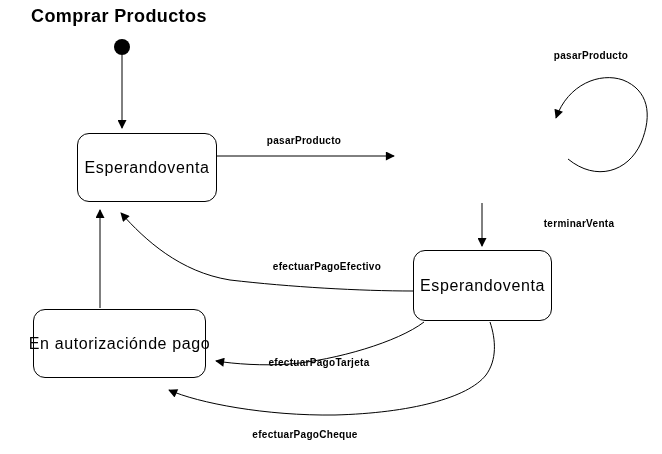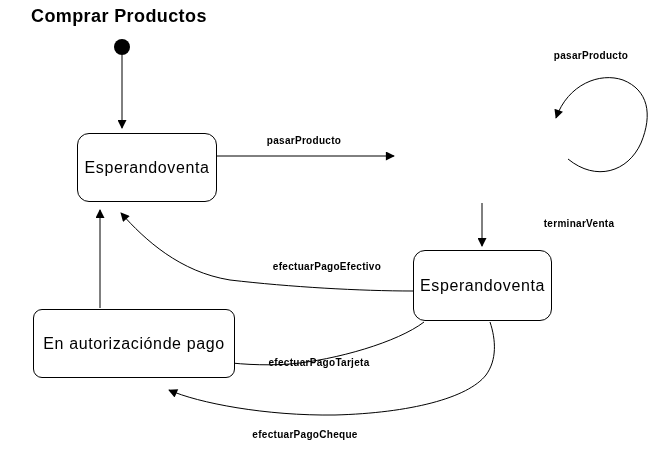--- a/index.html
+++ b/index.html
@@ -42,21 +42,21 @@
     justify-content: center;
     font-size: 16px;
     line-height: 1.32;
     letter-spacing: 0.6px;
     text-align: center;
     white-space: nowrap;
   }
   #state-esperando-venta        { left: 77px;  top: 133px; width: 140px; height: 69px; }
   #state-introduccion-productos { left: 398px; top: 133px; width: 170px; height: 69px; }
   #state-esperando-pago         { left: 413px; top: 250px; width: 139px; height: 71px; }
-  #state-autorizacion-pago      { left: 33px;  top: 309px; width: 202px; height: 69px; border-radius: 9px; }
+  #state-autorizacion-pago      { left: 33px;  top: 309px; width: 173px; height: 69px; }
   .tlabel {
     position: absolute;
     font-size: 10px;
     font-weight: bold;
     letter-spacing: 0.3px;
     white-space: nowrap;
     transform: translateX(-50%);
   }
   #label-pasar-producto       { left: 304px; top: 135px; }
   #label-pasar-producto-loop  { left: 591px; top: 50px;  }

